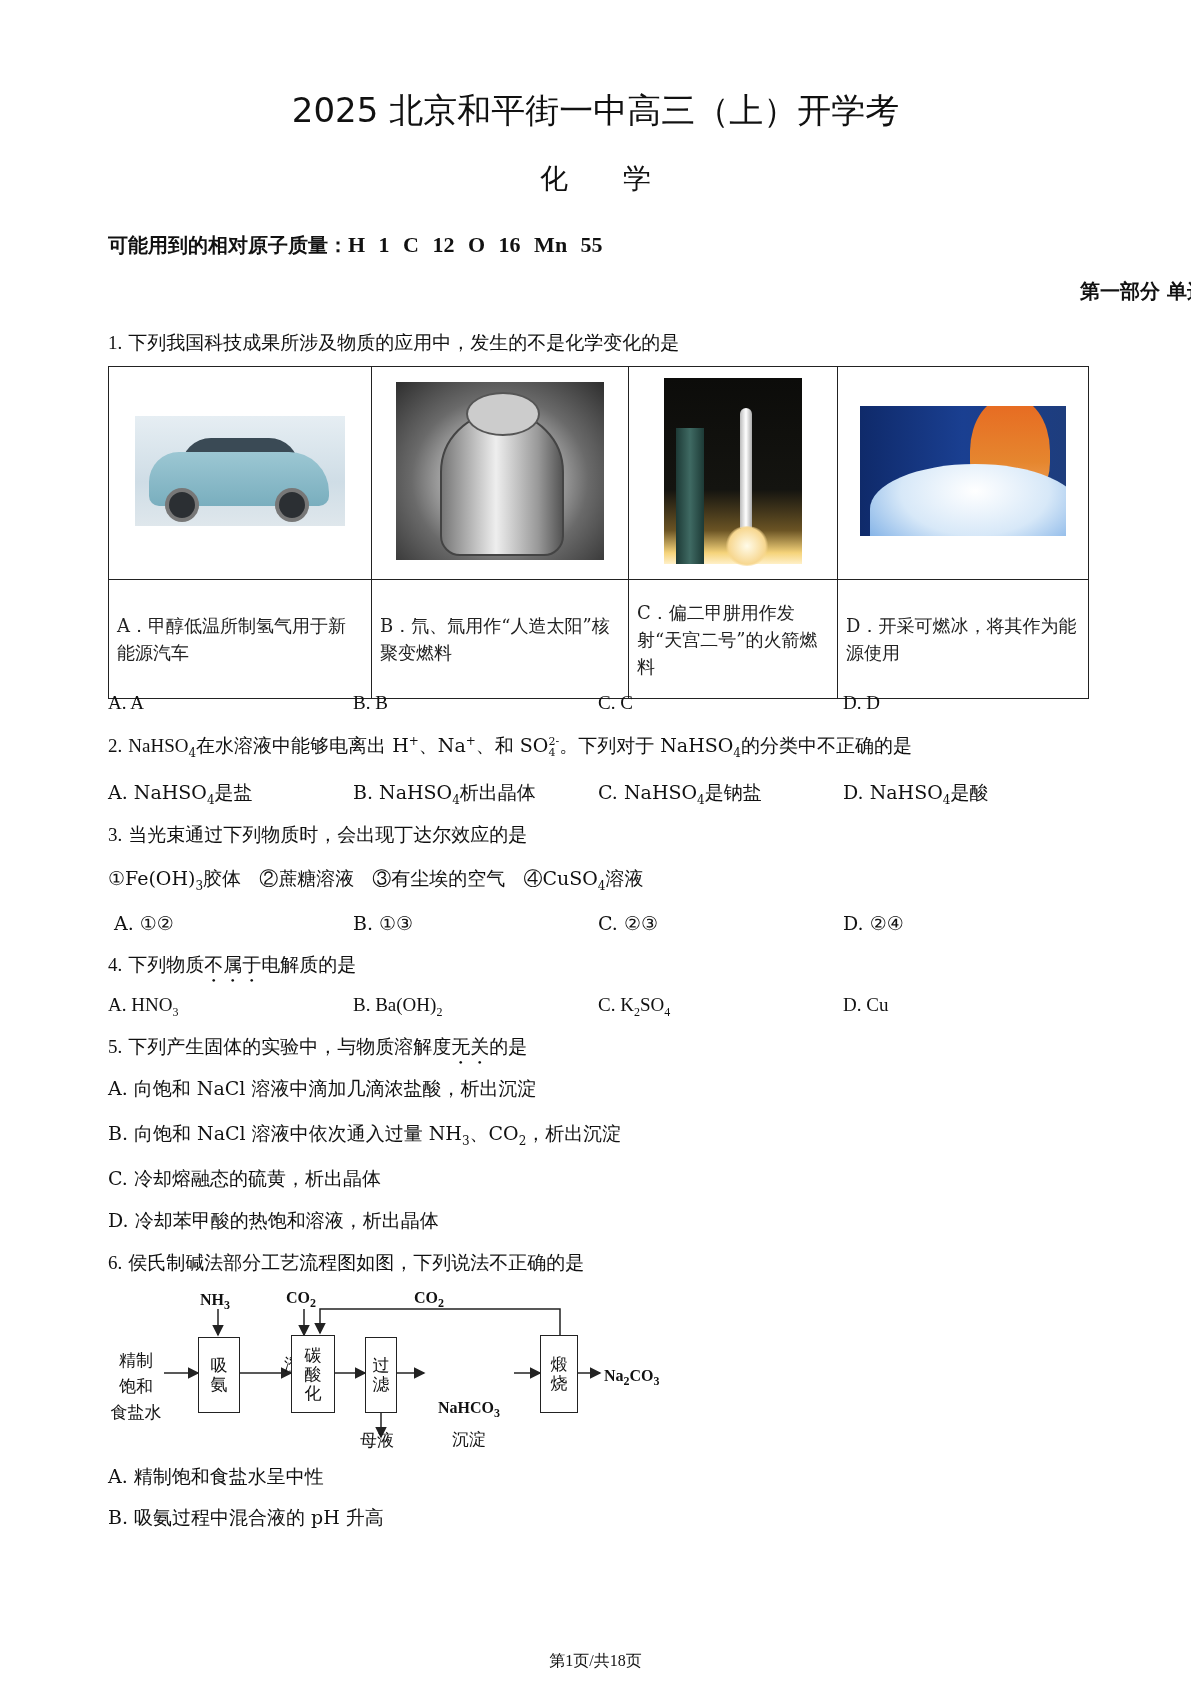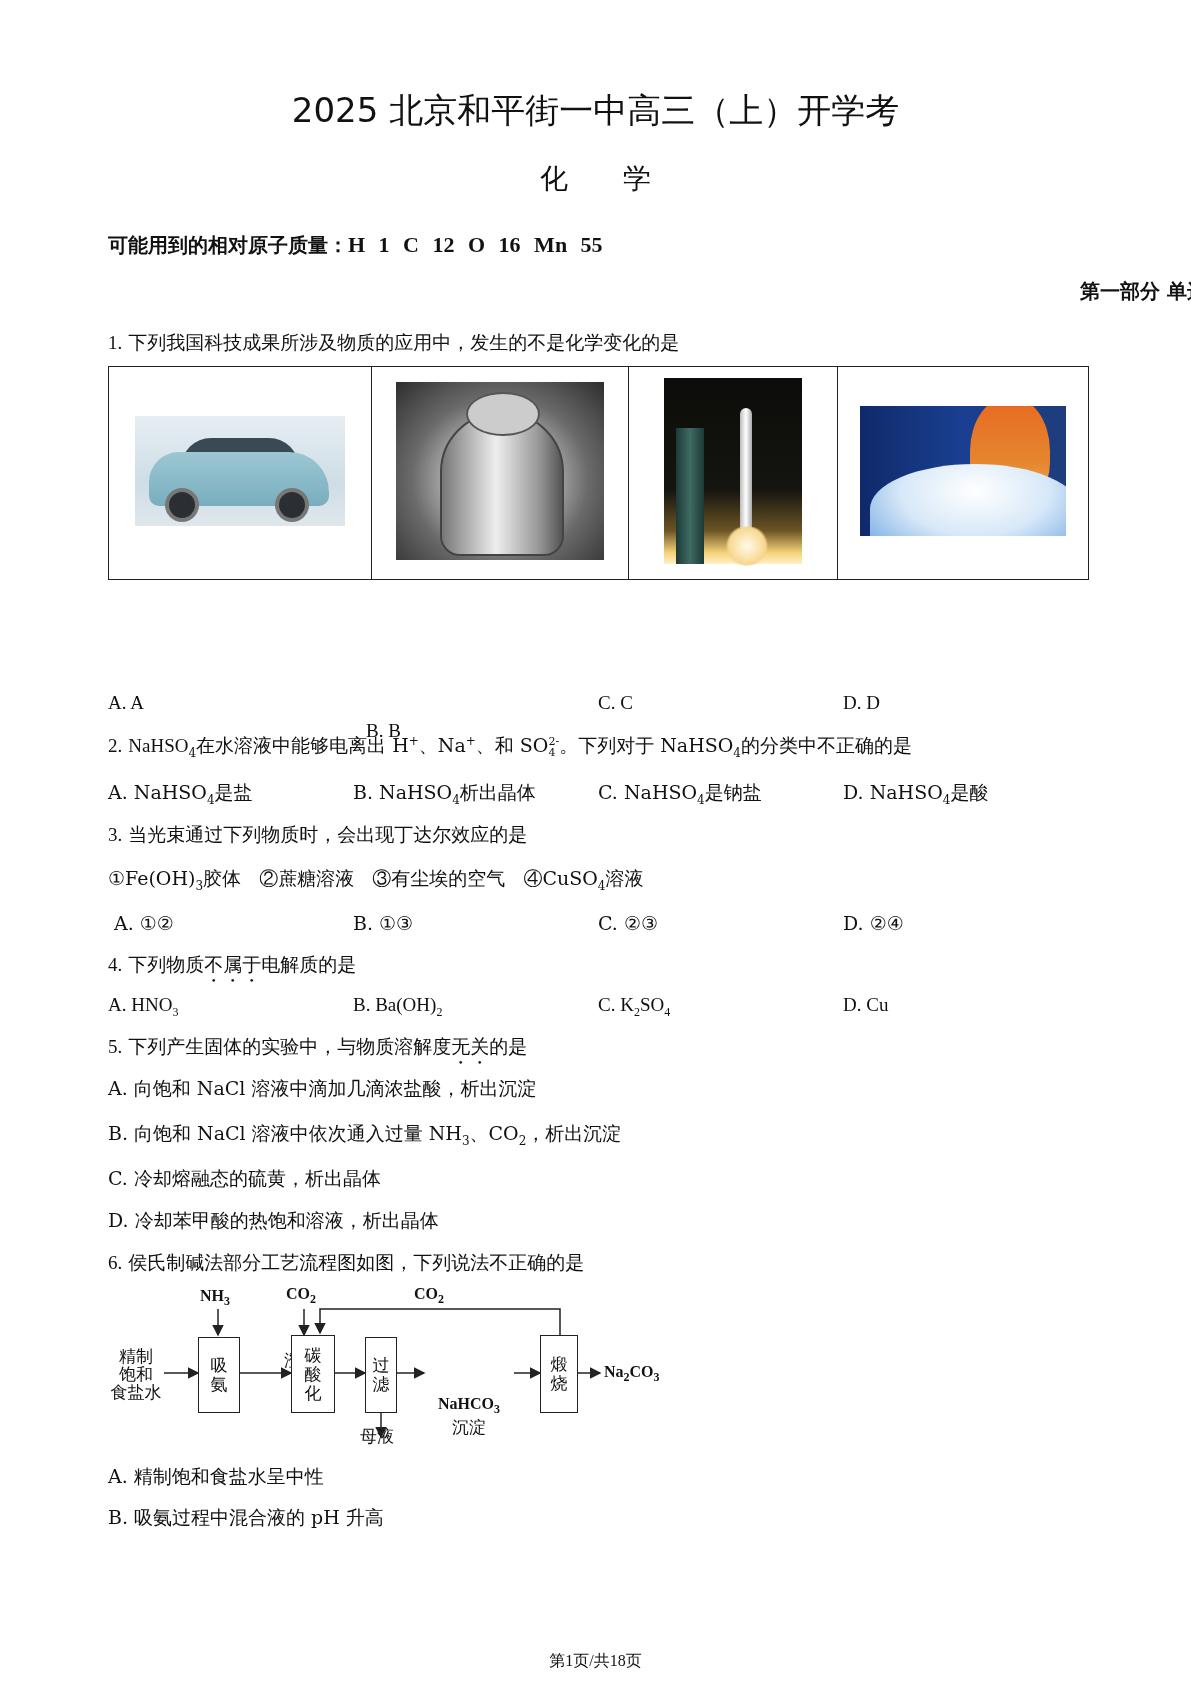--- a/index.html
+++ b/index.html
@@ -46,21 +46,21 @@
   .ice { width: 206px; height: 130px; position: relative; overflow: hidden;
          background: linear-gradient(90deg,#0f2a6a 0%,#1a3f91 50%,#1e3d7d 100%); }
   .ice .flame { position: absolute; left: 110px; top: -10px; width: 80px; height: 110px; border-radius: 50% 50% 40% 40%;
                 background: linear-gradient(180deg,#f26a1b,#f08a2a 60%,#ffb066); opacity: .95; }
   .ice .snow { position: absolute; left: 10px; top: 58px; width: 210px; height: 90px; border-radius: 60% 60% 0 0;
                background: radial-gradient(ellipse at 50% 30%, #ffffff, #d7e8f8 50%, #7fb0e6 90%); }
 
   .flow { position: absolute; left: 108px; top: 1285px; width: 580px; height: 160px; }
   .flow .box { position: absolute; border: 1.5px solid #222; background: #fff; font-family: "DejaVu Sans", sans-serif; font-size: 17px;
                display: flex; align-items: center; justify-content: center; text-align: center; line-height: 19px; }
-  .flow .lbl { position: absolute; font-family: "DejaVu Sans", sans-serif; font-size: 17px; line-height: 18px; text-align: center; }
+  .flow .lbl { position: absolute; font-family: "DejaVu Sans", sans-serif; font-size: 17px; line-height: 26px; text-align: center; }
   .flow .chem { font-family: "Liberation Serif", serif; font-weight: bold; font-size: 16px; }
   .footer { left: 0; width: 1191px; top: 1651px; text-align: center; font-size: 16px; font-family: "Liberation Serif", serif; }
 </style>
 </head>
 <body>
 
 <div class="abs title">2025 北京和平街一中高三（上）开学考</div>
 <div class="abs subject">化 学</div>
 <div class="abs atomic">
   <span>可能用到的相对原子质量：</span><span class="nums">H 1   C 12   O 16   Mn 55</span>
@@ -89,25 +89,31 @@
       <div class="img rocket">
         <div class="tower"></div><div class="r"></div><div class="flame"></div>
       </div>
     </td>
     <td class="pic" style="width:250px;">
       <div class="img ice">
         <div class="flame"></div><div class="snow"></div>
       </div>
     </td>
   </tr>
+  <tr>
+    <td class="cap">A．甲醇低温所制氢气用于新能源汽车</td>
+    <td class="cap">B．氘、氚用作“人造太阳”核聚变燃料</td>
+    <td class="cap">C．偏二甲肼用作发射“天宫二号”的火箭燃料</td>
+    <td class="cap">D．开采可燃冰，将其作为能源使用</td>
+  </tr>
 </tbody>
   </table>
 
 <div class="abs opt ser" style="left:108px;top:692px;">A. A</div>
-<div class="abs opt ser" style="left:366px;top:692px;margin-top:28px;">B. B</div>
+<div class="abs opt ser" style="left:353px;top:692px;">B. B</div>
 <div class="abs opt ser" style="left:598px;top:692px;">C. C</div>
 <div class="abs opt ser" style="left:843px;top:692px;">D. D</div>
 
 <div class="abs q" style="top:733px;">
   <span class="ser">2.</span>
   <span class="ser">NaHSO</span><sub>4</sub><span>在水溶液中能够电离出 H</span><sup>+</sup><span>、Na</span><sup>+</sup><span>、和 SO</span><span style="display:inline-flex;flex-direction:column;font-size:11px;line-height:11px;vertical-align:middle;">
       <span>2-</span>
       <span>4</span>
     </span><span>。下列对于 NaHSO</span><sub>4</sub><span>的分类中不正确的是</span>
 </div>

